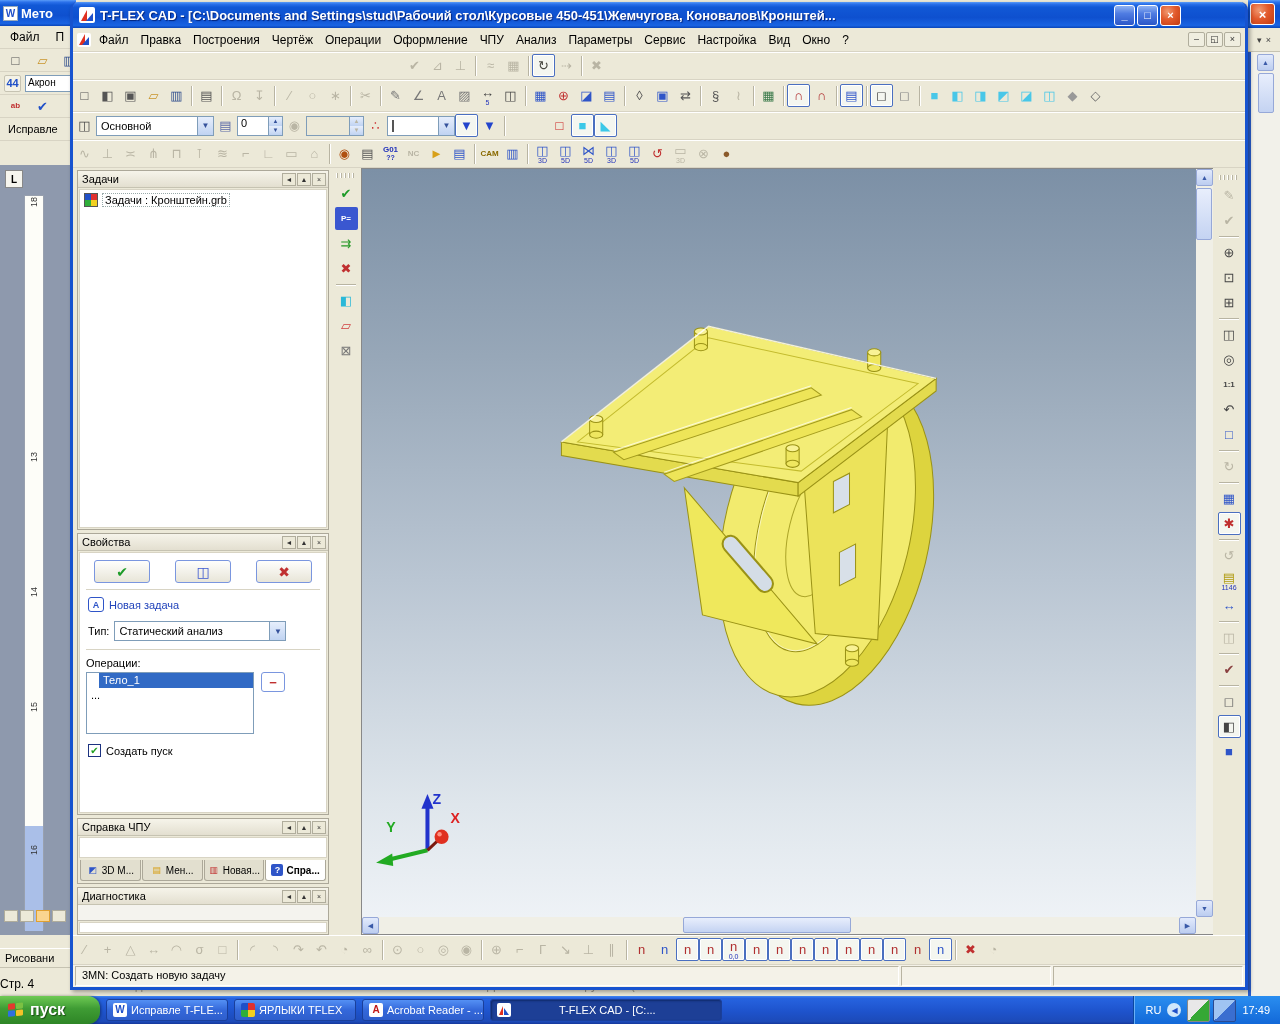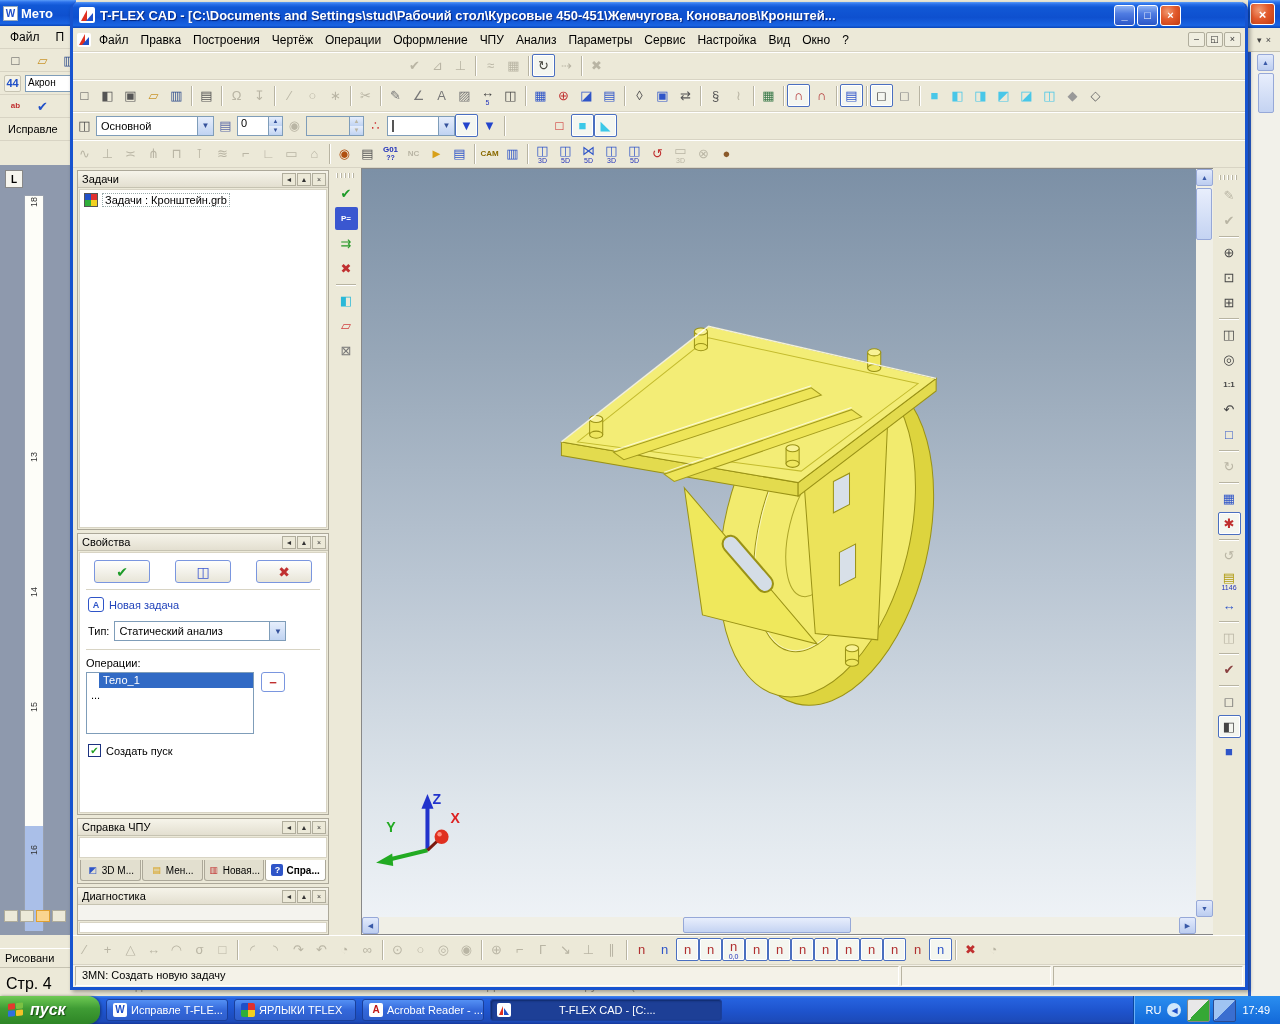--- a/index.html
+++ b/index.html
@@ -41,22 +41,22 @@
   #w-ruler .ruler-num:nth-child(3){ top:390px; } #w-ruler .ruler-num:nth-child(4){ top:505px; }
   #w-ruler .ruler-num:nth-child(5){ top:648px; }
   #w-rulerband { position:absolute; left:0; top:630px; width:18px; height:105px; background:#aabfe8; }
   #w-viewbtns { position:absolute; left:4px; top:745px; display:flex; gap:2px; }
   .w-viewbtn { width:14px; height:12px; border:1px solid #b0ad9c; background:#ece9d8; font-size:8px;
     display:flex; align-items:center; justify-content:center; }
   .w-viewbtn.on { border-color:#e0a030; background:#fad590; }
   .w-bar { position:absolute; left:0; width:76px; height:20px; background:#ece9d8; border-top:1px solid #fff;
     border-bottom:1px solid #c6c3b2; display:flex; align-items:center; gap:3px; padding-left:2px; overflow:hidden; white-space:nowrap; }
   .w-bar .grip{ height:14px; }
-  #w-status { position:absolute; left:0; top:972px; width:76px; height:24px; background:#ece9d8; font-size:16px;
-    display:flex; align-items:center; padding-left:6px; }
+  #w-status { position:absolute; left:0; top:972px; width:76px; height:24px; background:#ece9d8; font-size:12px;
+    display:flex; align-items:center; }
 
   
   #word-right { position:absolute; right:0; top:0; width:32px; height:996px; z-index:1; background:#ece9d8; }
   #word-right .w-title { height:28px; padding:2px; }
   .xp-close { width:25px; height:22px; border-radius:3px; border:1px solid #fff;
     background:radial-gradient(circle at 35% 30%, #f09a72 0%, #e25a2c 45%, #c13a10 100%);
     color:#fff; font-size:13px; font-weight:bold; display:flex; align-items:center; justify-content:center; }
   #w-opts { height:24px; display:flex; align-items:center; justify-content:center; gap:4px; border-bottom:1px solid #c6c3b2; }
   #w-opts span { font-size:9px; color:#444; }
   #w-scroll { position:absolute; left:0; top:52px; width:32px; bottom:0; background:#f2f1ea; border-left:3px solid #2a5fd0; }
@@ -191,21 +191,21 @@
 
   
   #word-status { position:absolute; left:76px; right:32px; top:974px; height:22px; background:#ece9d8; z-index:0;
     display:flex; align-items:center; gap:28px; padding-left:40px; color:#9a968a; font-size:12px; white-space:nowrap; overflow:hidden; }
 
   
   #taskbar { position:absolute; left:0; top:996px; width:1280px; height:28px; z-index:5;
     background:linear-gradient(180deg,#4187f2 0%,#2663e0 8%,#1e53cc 55%,#1c4ab8 92%,#15379a 100%); display:flex; align-items:center; }
   #startbtn { width:100px; height:28px; border-radius:0 12px 12px 0; display:flex; align-items:center; gap:5px; padding-left:8px;
     background:linear-gradient(180deg,#6fca54 0%,#3f9c34 45%,#2e8526 100%); box-shadow:1px 0 3px rgba(0,0,0,.4);
-    color:#fff; font-size:16px; font-weight:bold; font-style:italic; text-shadow:1px 1px 1px #1a4a14; }
+    color:#fff; font-size:16px; font-weight:bold; text-shadow:1px 1px 1px #1a4a14; }
   .flag { width:17px; height:15px; display:grid; grid-template-columns:7px 7px; grid-template-rows:6px 6px; gap:1px; transform:skewY(-6deg); }
   .flag i { border-radius:1px; } .flag i:nth-child(1){background:#e23a2e;} .flag i:nth-child(2){background:#7bc143;}
   .flag i:nth-child(3){background:#2f6fe0;} .flag i:nth-child(4){background:#f3c229;}
   .taskbtn { height:22px; margin-left:6px; border:1px solid #1a3f9a; border-radius:3px; display:flex; align-items:center; gap:4px;
     padding:0 6px; color:#fff; font-size:11px; background:linear-gradient(180deg,#5490f4,#3468da 50%,#2e5ecc);
     white-space:nowrap; overflow:hidden; }
   .taskbtn.active { background:#1d3f96; box-shadow:inset 1px 1px 2px #102a6a;gap:48px; }
   .tb-ico { width:14px; height:14px; flex:0 0 auto; border-radius:2px; font-size:10px; font-weight:bold; line-height:14px; text-align:center; }
   .ico-word { background:#fff; color:#2050c8; } .ico-folder { background:conic-gradient(#e03030 0 25%,#f2d020 0 50%,#2fae3a 0 75%,#2050c8 0 100%); }
   .ico-pdf { background:#fff; color:#c01818; }

